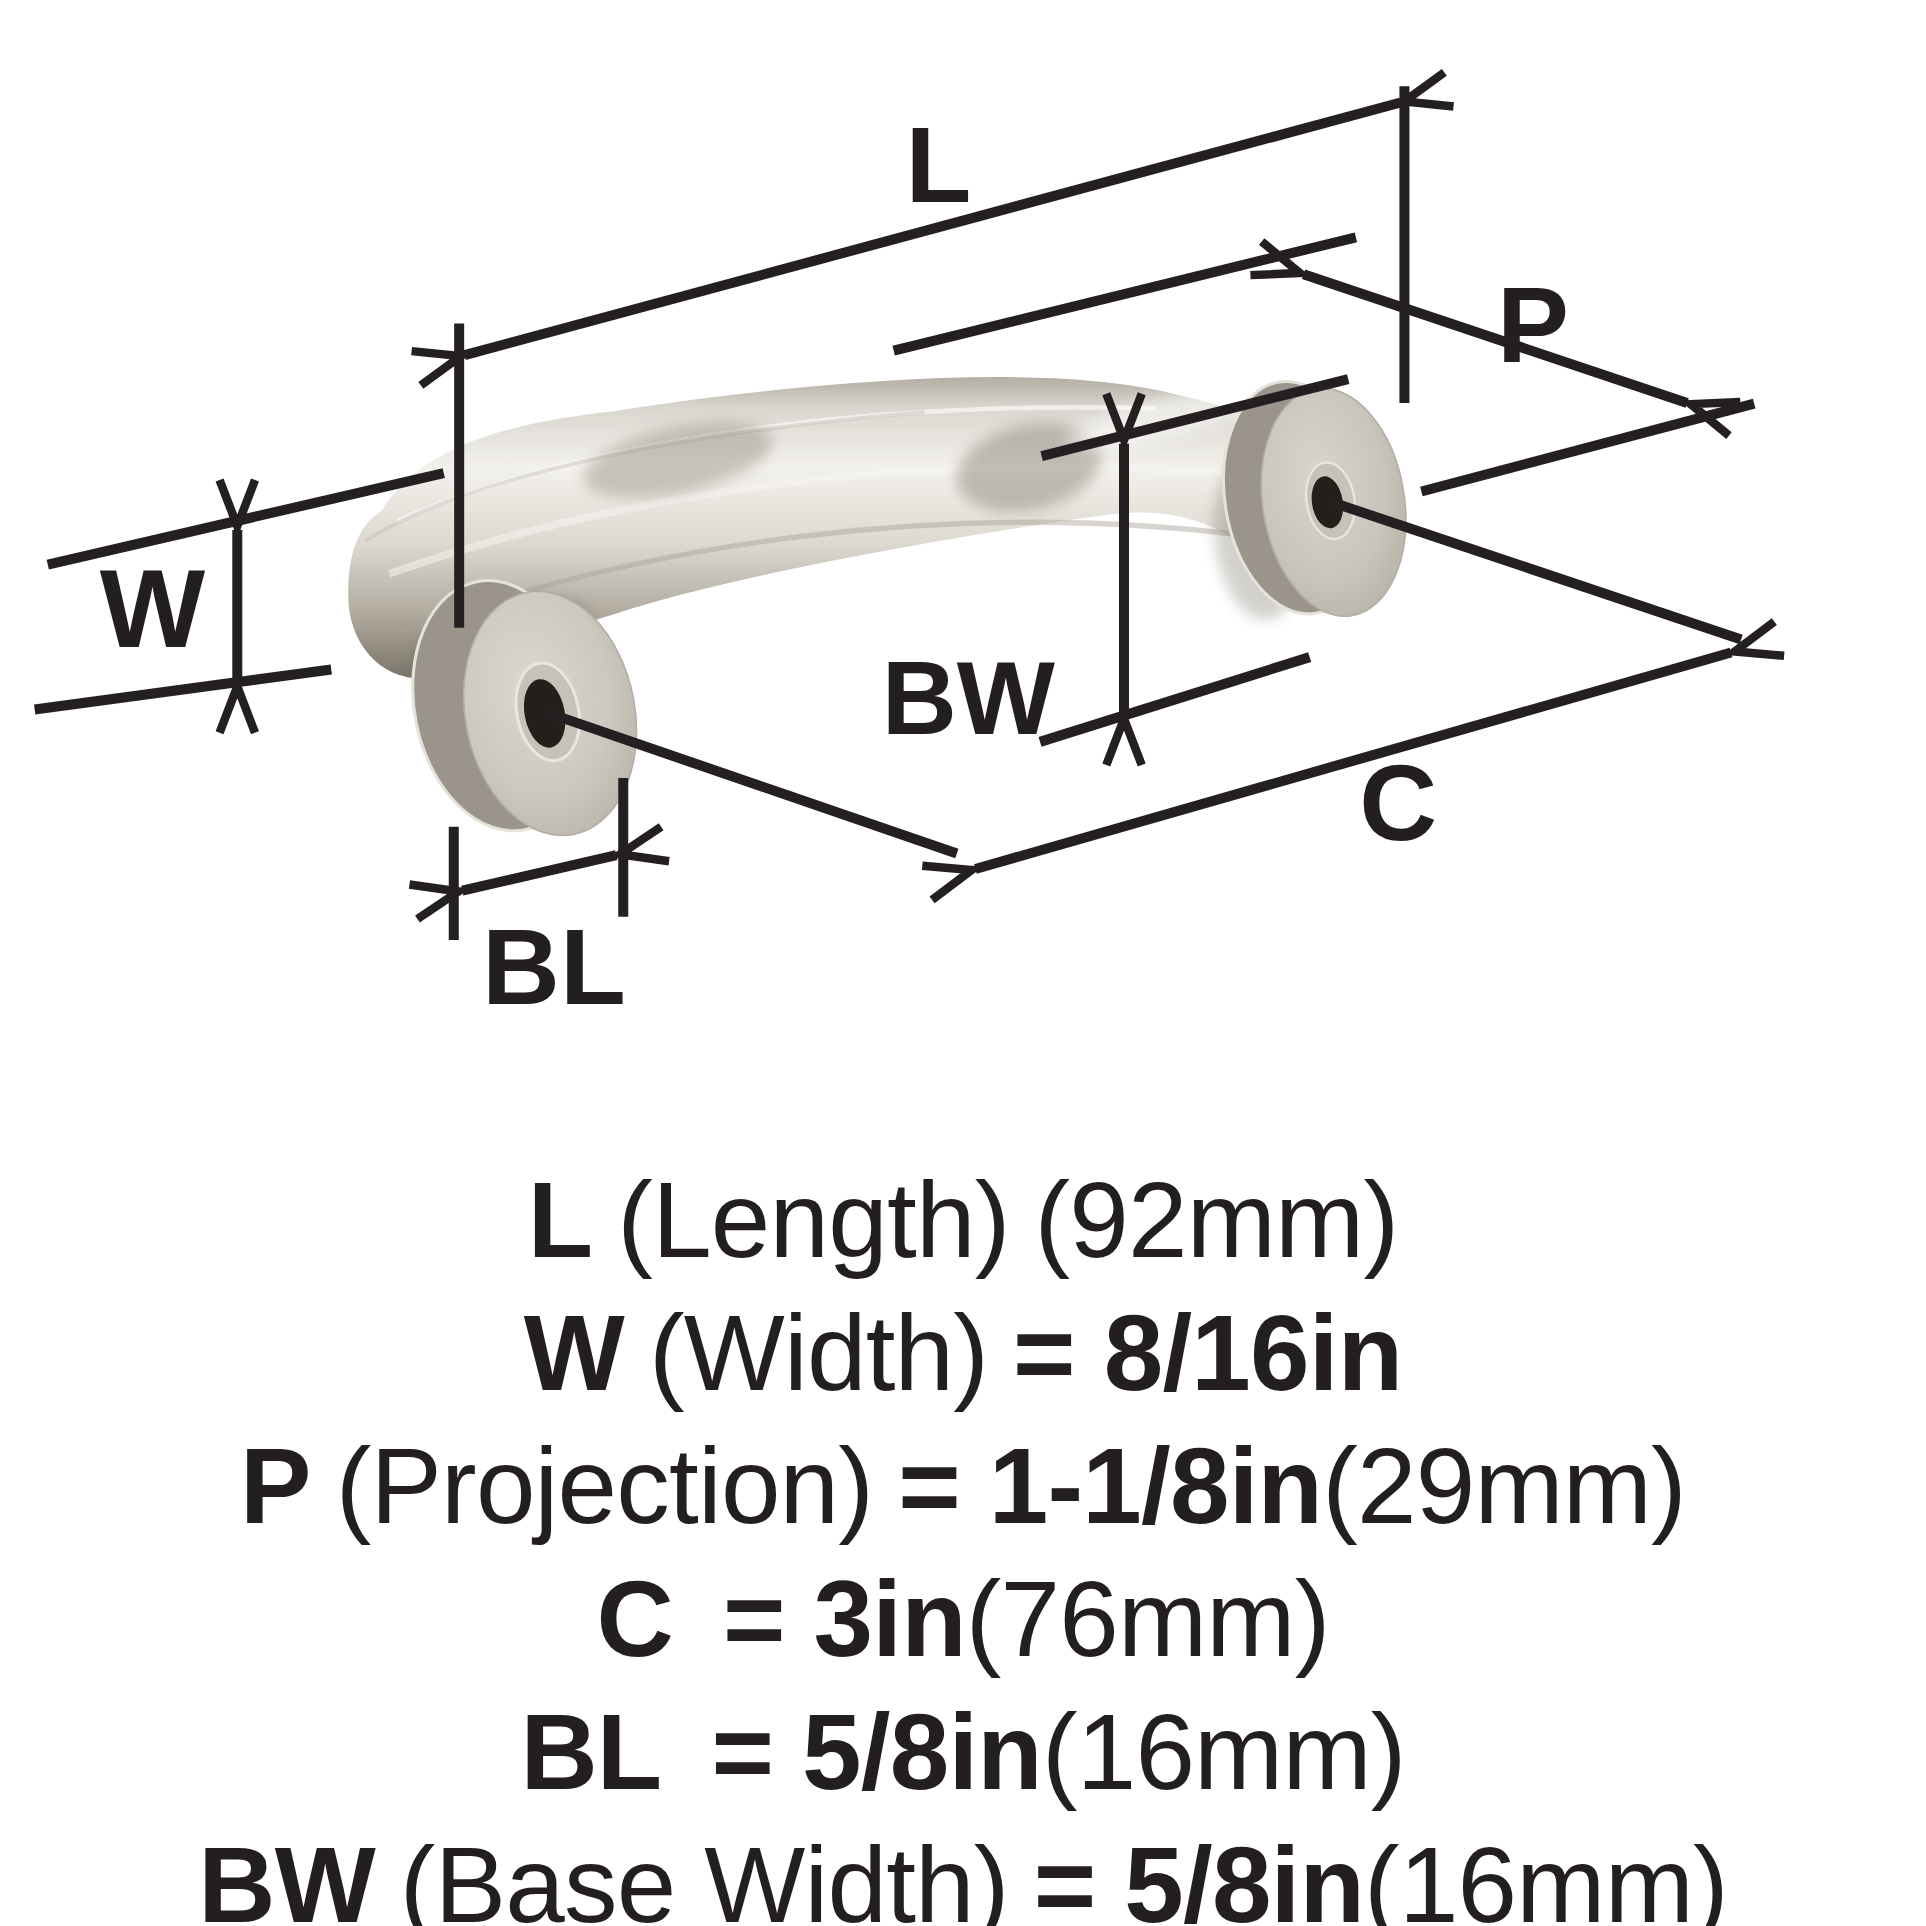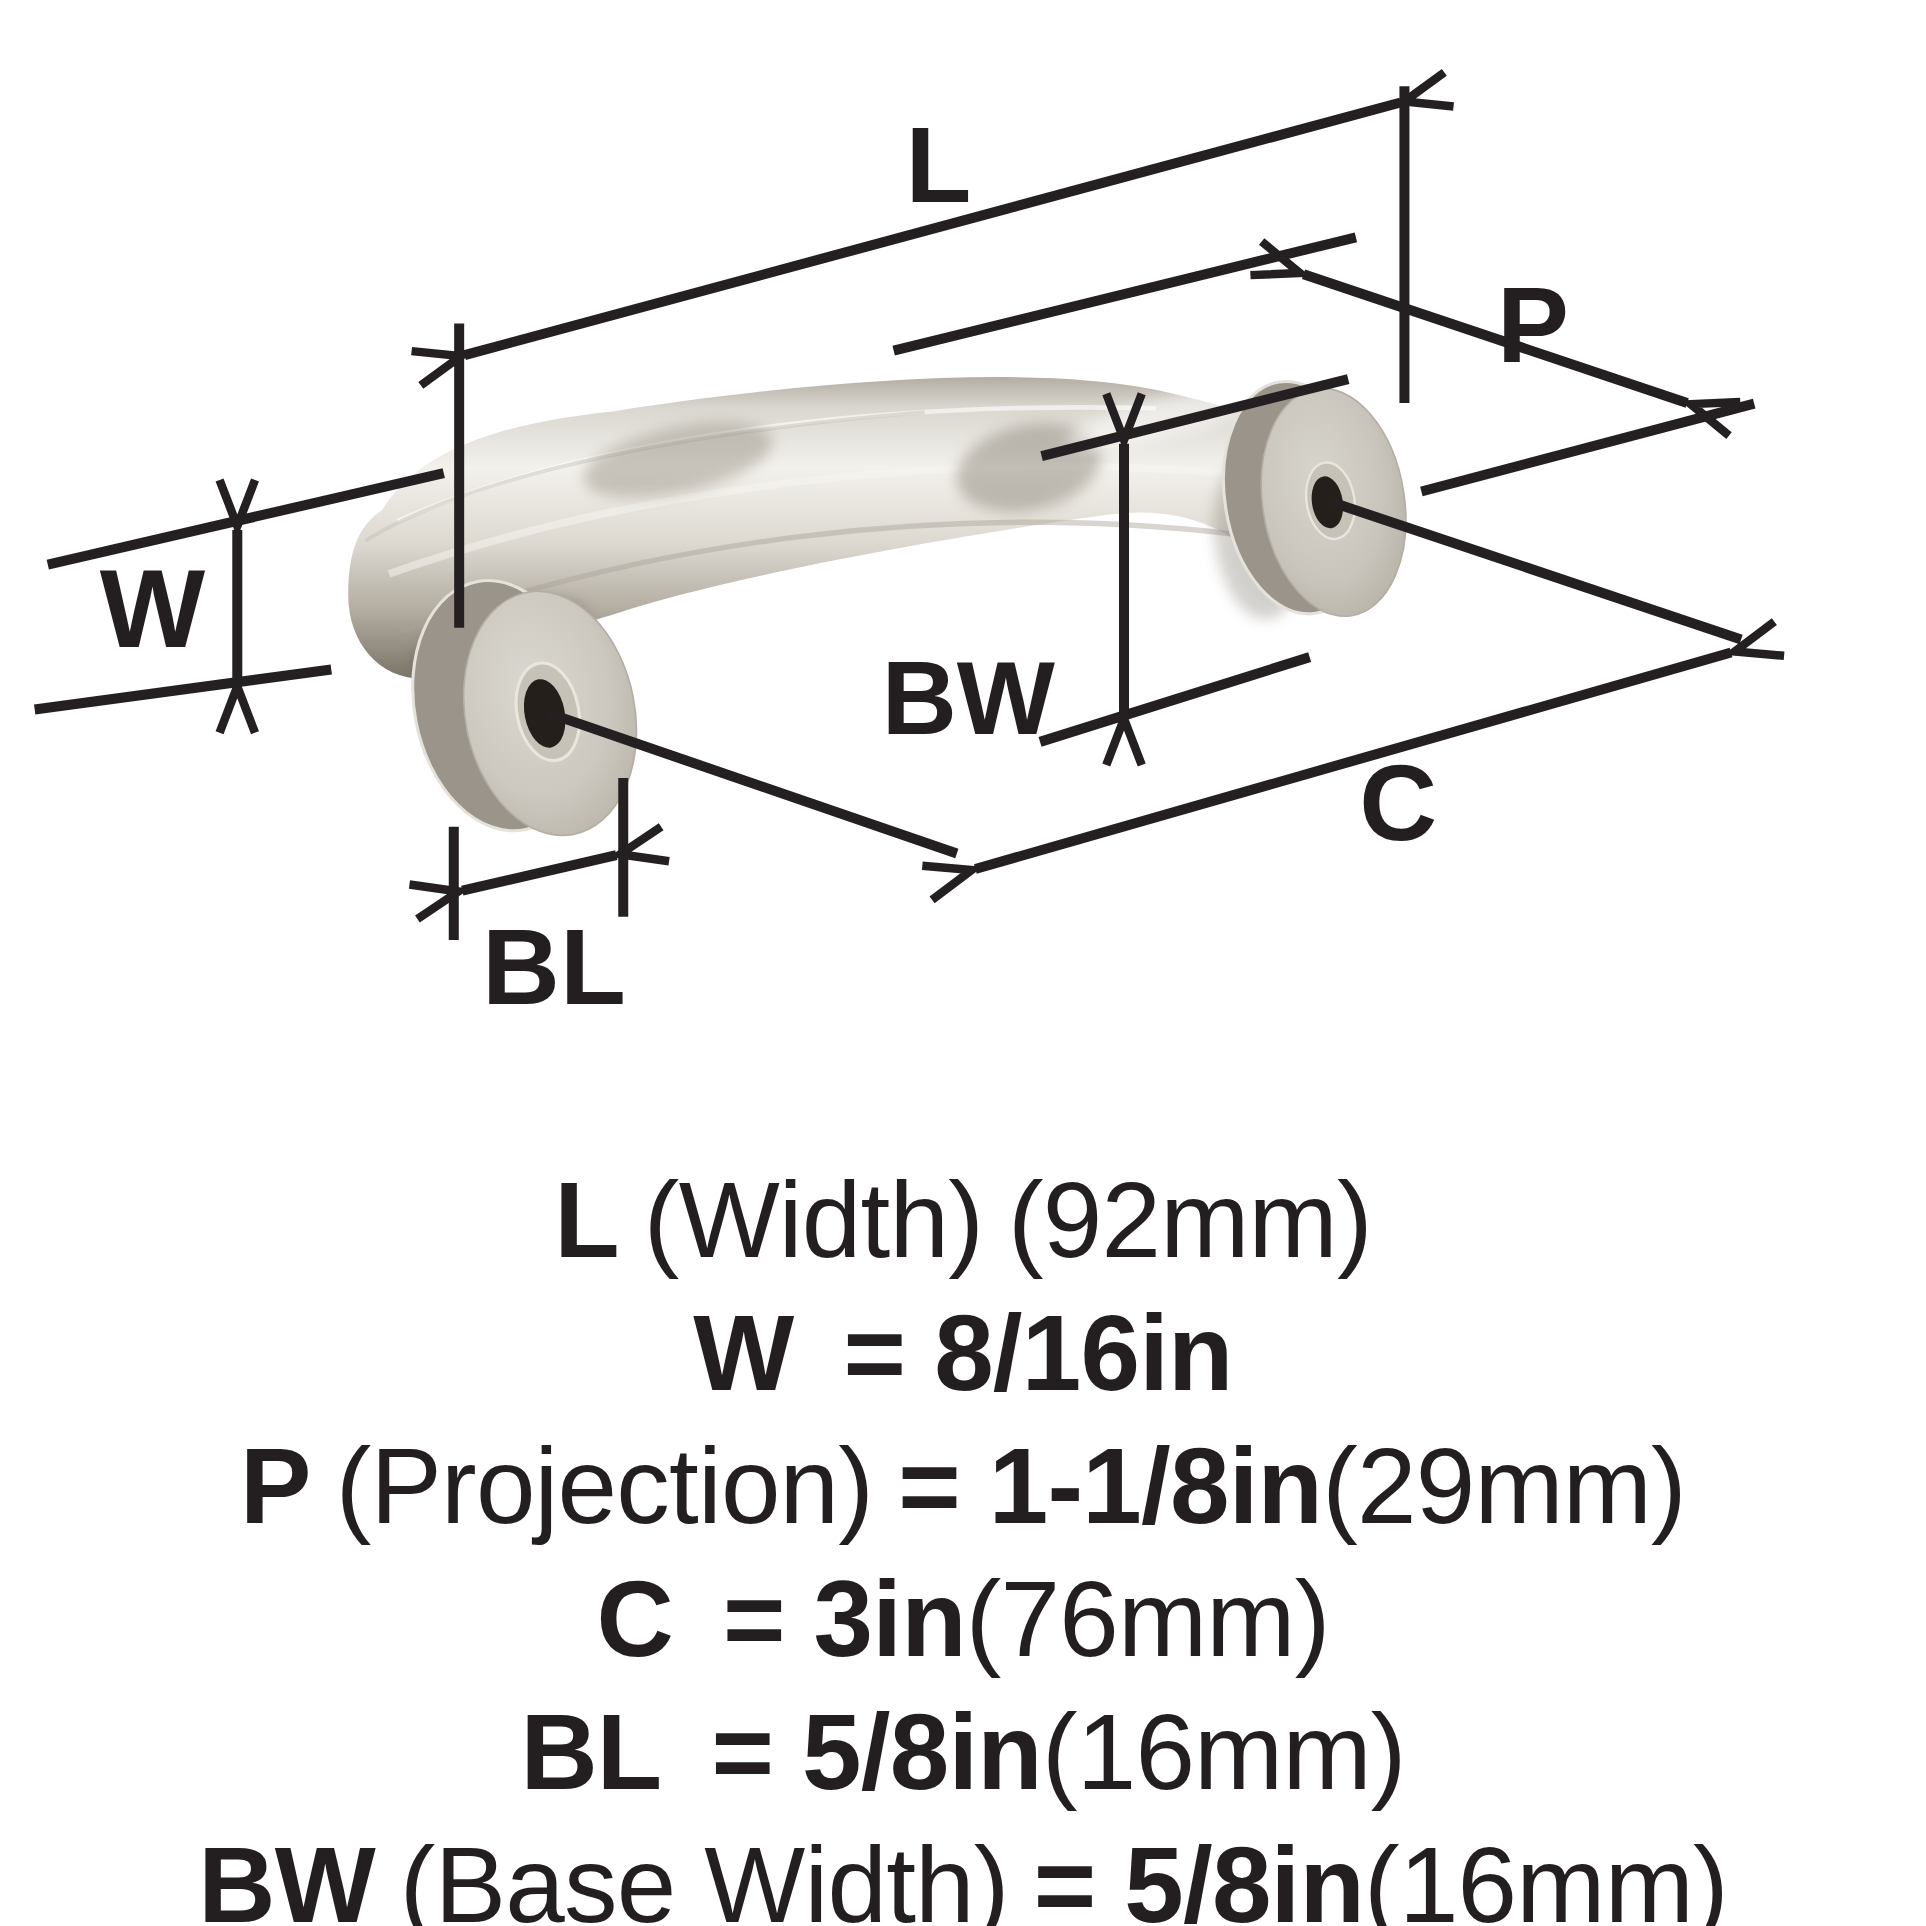--- a/index.html
+++ b/index.html
@@ -117,22 +117,22 @@
 
     <text class="dim-label" x="1218" y="262" font-size="140">L</text>
     <text class="dim-label" x="1990" y="470" font-size="140">P</text>
     <text class="dim-label" x="198" y="840" font-size="145">W</text>
     <text class="dim-label" x="1257" y="953" font-size="135">BW</text>
     <text class="dim-label" x="1815" y="1090" font-size="140">C</text>
     <text class="dim-label" x="719" y="1303" font-size="140">BL</text>
   </svg>
 
   <div class="specs">
-    <div class="spec-line"><span class="b">L</span><span class="sp"></span><span class="r">(Width)</span><span class="sp"></span><span class="r">(92mm)</span></div>
-    <div class="spec-line"><span class="b">W</span><span class="sp"></span><span class="sp"></span><span class="b">= 8/16in</span></div>
+    <div class="spec-line"><span class="b">L</span><span class="sp"></span><span class="r">(Length)</span><span class="sp"></span><span class="r">(92mm)</span></div>
+    <div class="spec-line"><span class="b">W</span><span class="sp"></span><span class="r">(Width)</span><span class="sp"></span><span class="b">= 8/16in</span></div>
     <div class="spec-line"><span class="b">P</span><span class="sp"></span><span class="r">(Projection)</span><span class="sp"></span><span class="b">= 1-1/8in</span><span class="r">(29mm)</span></div>
     <div class="spec-line"><span class="b">C</span><span class="sp"></span><span class="sp"></span><span class="b">= 3in</span><span class="r">(76mm)</span></div>
     <div class="spec-line"><span class="b">BL</span><span class="sp"></span><span class="sp"></span><span class="b">= 5/8in</span><span class="r">(16mm)</span></div>
     <div class="spec-line"><span class="b">BW</span><span class="sp"></span><span class="r">(Base Width)</span><span class="sp"></span><span class="b">= 5/8in</span><span class="r">(16mm)</span></div>
   </div>
 
 </div>
 
 
 </body></html>

